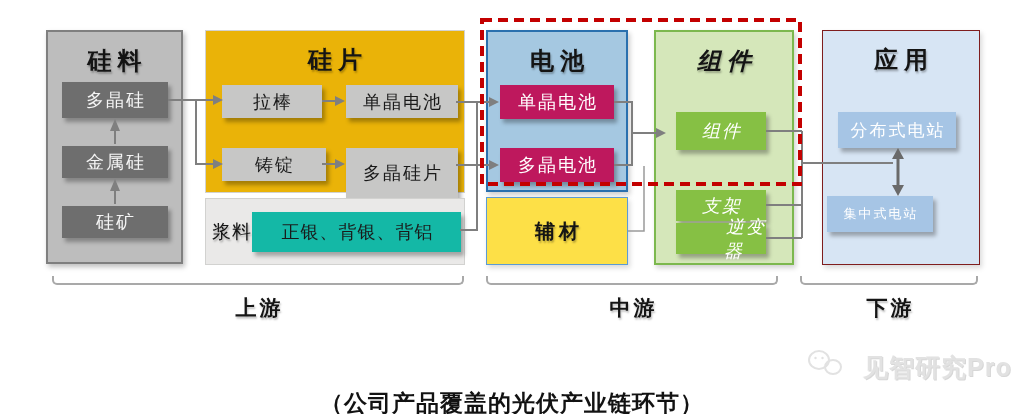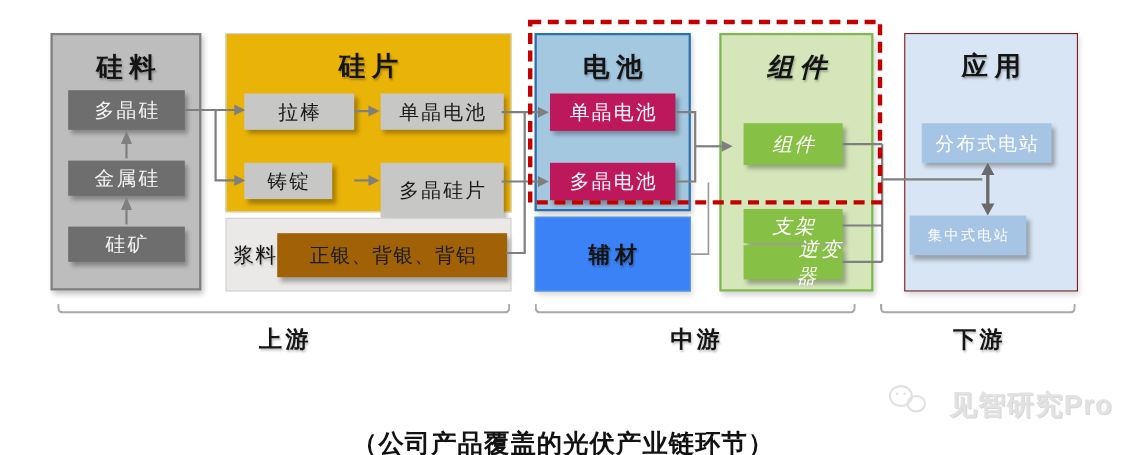--- a/index.html
+++ b/index.html
@@ -13,49 +13,49 @@
     font-size:24px; font-weight:bold; color:#141414; letter-spacing:6px; text-indent:6px;
     text-shadow:1px 2px 2px rgba(0,0,0,0.28);
   }
   .chip {
     position:absolute; box-sizing:border-box; display:flex; align-items:center; justify-content:center;
     font-size:18px; letter-spacing:2px; text-indent:2px;
     box-shadow:3px 4px 4px rgba(0,0,0,0.30);
   }
   .chip.dark-gray  { background:#6e6e6e; color:#f5f5f5; }
   .chip.mid-gray   { background:#c7c7c6; color:#1a1a1a; }
-  .chip.paste-gray { background:#a16207; color:#1a1a1a; }
+  .chip.paste-gray { background:#14b8a6; color:#1a1a1a; }
   .chip.blue       { background:#be185d; color:#ffffff; }
   .chip.green      { background:#86c044; color:#ffffff; }
   .chip.soft-blue  { background:#a6c5e5; color:#ffffff; }
 
   #sec-silicon { left:46px;  top:30px;  width:137px; height:234px; background:#bdbdbd; border:2px solid #7f7f7f; box-shadow:2px 3px 5px rgba(0,0,0,0.25); }
   #chip-poly-si  { left:14px; top:50px;  width:106px; height:36px; }
   #chip-metal-si { left:14px; top:114px; width:106px; height:32px; }
   #chip-ore      { left:14px; top:174px; width:106px; height:32px; }
 
   #sec-wafer { left:205px; top:30px; width:260px; height:163px; background:#eab308; border:1px solid #d2d2d0; }
   #chip-rod        { left:16px;  top:54px;  width:100px; height:33px; }
   #chip-mono-wafer { left:140px; top:54px;  width:112px; height:33px; }
-  #chip-ingot      { left:16px;  top:117px; width:80px; height:33px; }
+  #chip-ingot      { left:16px;  top:117px; width:104px; height:33px; }
   #chip-poly-wafer { left:140px; top:117px; width:112px; height:50px; }
 
   #sec-paste { left:205px; top:198px; width:260px; height:67px; background:#eae9e8; border:1px solid #d2d2d0; }
   #paste-label {
     position:absolute; left:6px; top:0; height:100%; display:flex; align-items:center;
     font-size:19px; font-weight:normal; color:#141414; letter-spacing:1px;
     text-shadow:1px 2px 2px rgba(0,0,0,0.28);
   }
   #chip-paste { left:46px; top:13px; width:209px; height:40px; font-size:18px; letter-spacing:1px; }
 
   #sec-cell { left:486px; top:30px; width:142px; height:162px; background:#a5c8e1; border:2px solid #2a70ae; box-shadow:2px 3px 5px rgba(0,0,0,0.20); }
   #chip-mono-cell { left:12px; top:53px;  width:114px; height:34px; }
   #chip-poly-cell { left:12px; top:116px; width:114px; height:34px; }
 
-  #sec-aux { left:486px; top:197px; width:142px; height:68px; background:#3b82f6; border:1px solid #5b9bd5; box-shadow:2px 3px 5px rgba(0,0,0,0.15); }
+  #sec-aux { left:486px; top:197px; width:142px; height:68px; background:#fde047; border:1px solid #5b9bd5; box-shadow:2px 3px 5px rgba(0,0,0,0.15); }
   .center-label {
     position:absolute; inset:0; display:flex; align-items:center; justify-content:center;
     font-size:20px; font-weight:bold; color:#141414; letter-spacing:4px; text-indent:4px;
     text-shadow:1px 2px 2px rgba(0,0,0,0.28);
   }
 
   #sec-module { left:654px; top:30px; width:140px; height:235px; background:#d5e7ba; border:2px solid #7cb84e; box-shadow:2px 3px 5px rgba(0,0,0,0.18);font-style:italic; }
   #chip-module   { left:20px; top:80px;  width:90px; height:38px; }
   #chip-bracket  { left:20px; top:158px; width:90px; height:31px; }
   #chip-inverter { left:20px; top:191px; width:90px; height:31px;padding-left:48px; }

